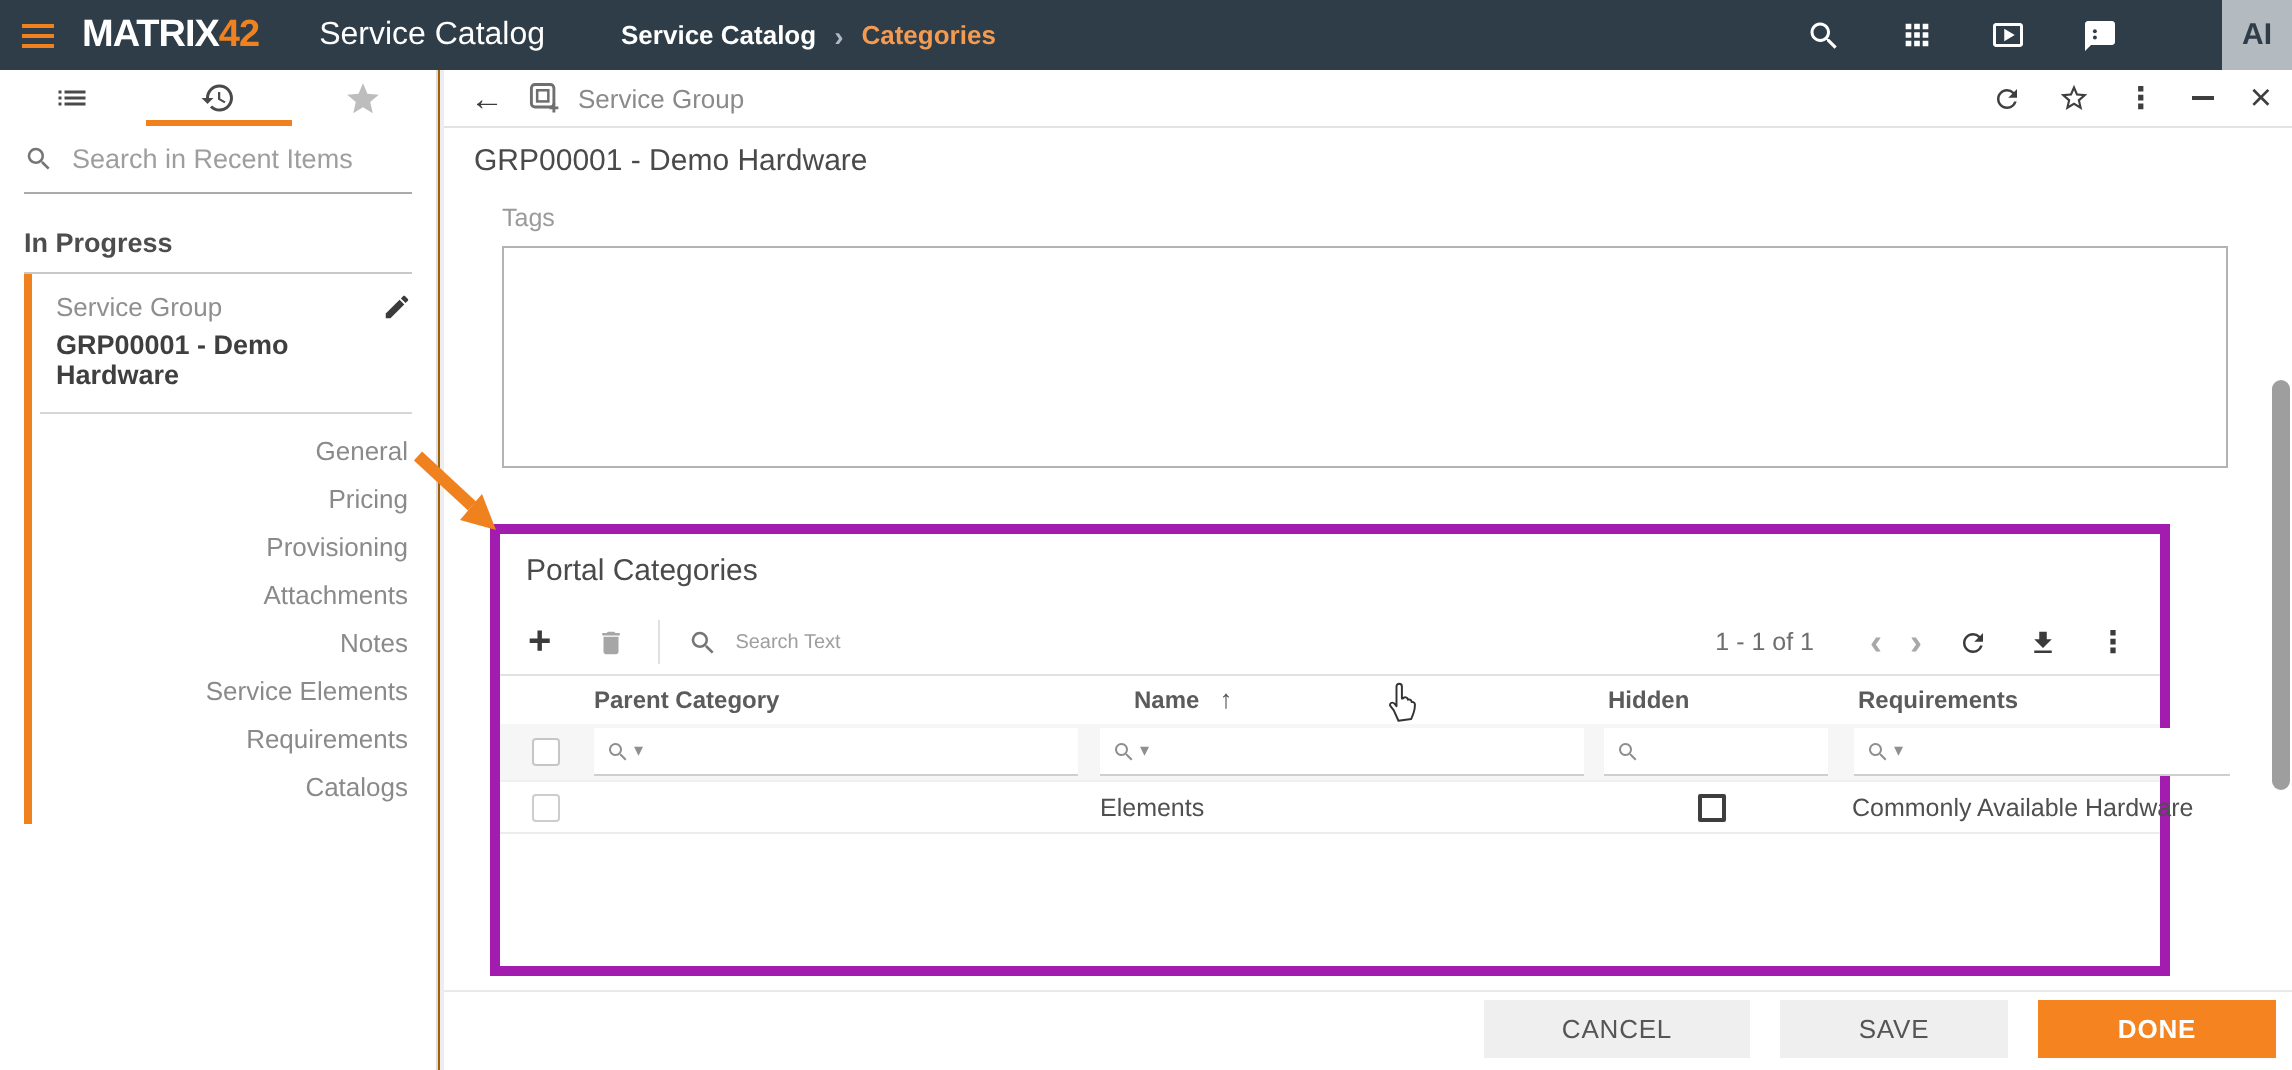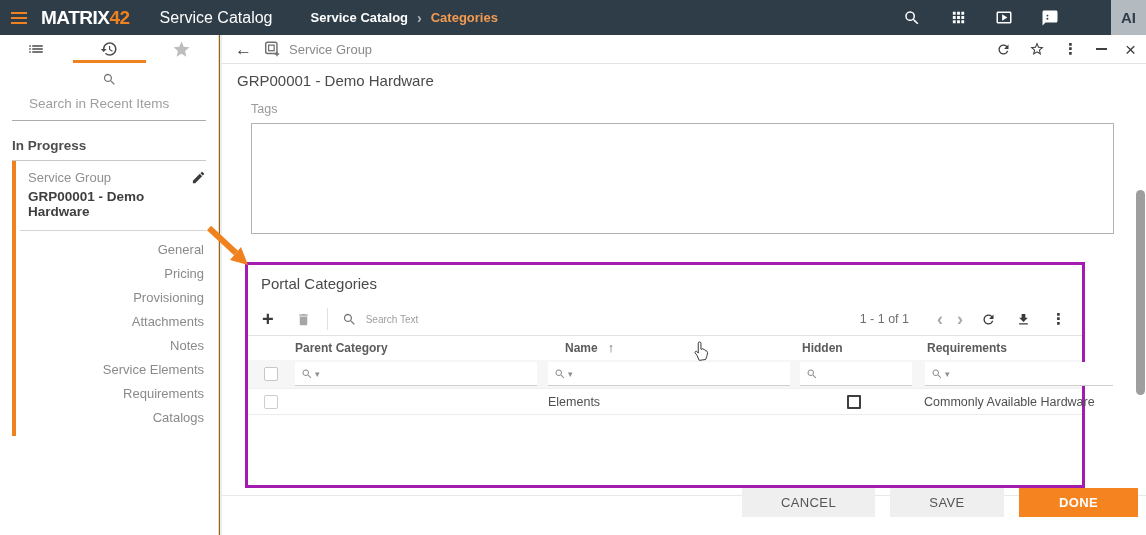--- a/index.html
+++ b/index.html
@@ -24,21 +24,21 @@
   .avatar-tile{width:35px;height:35px;background:#B3BAC0;color:#2E3D48;font-weight:bold;font-size:15px;
                display:flex;align-items:center;justify-content:center;margin-left:24px;cursor:pointer;}
 
   
   .sidebar{position:absolute;top:35px;left:0;width:219px;bottom:0;background:#fff;border-right:1px solid #dcdcdc;}
   .panel-gap{position:absolute;top:35px;left:220px;width:2px;bottom:0;background:#ededed;}
   .side-tabs{display:flex;height:28px;position:relative;}
   .side-tab{flex:1;display:flex;align-items:center;justify-content:center;cursor:pointer;}
   .tab-underline{position:absolute;top:25px;left:73px;width:73px;height:3px;background:#F0811F;}
   .side-search{margin:9px 12px 0 12px;display:flex;align-items:center;gap:9px;
-               border-bottom:1px solid #ababab;padding-bottom:9px;flex-direction:column;}
+               border-bottom:1px solid #ababab;padding-bottom:9px;}
   .side-search input{border:0;outline:0;font-size:13.5px;color:#555;width:160px;background:transparent;
                      font-family:inherit;}
   .side-search input::placeholder{color:#9e9e9e;}
   .in-progress{margin:17px 12px 0 12px;font-size:13.5px;font-weight:bold;color:#4d4d4d;
                padding-bottom:7px;border-bottom:1px solid #c9c9c9;}
   .active-zone{border-left:4px solid #F0811F;margin-left:12px;}
   .record{position:relative;padding:9px 14px 8px 12px;cursor:pointer;}
   .record-type{font-size:13px;color:#8f8f8f;}
   .record-title{font-size:13.5px;font-weight:bold;color:#3f3f3f;margin-top:4px;}
   .record-edit{position:absolute;right:12px;top:9px;cursor:pointer;}
@@ -59,21 +59,21 @@
   .mh-icon{display:flex;align-items:center;justify-content:center;color:#3f3f3f;cursor:pointer;}
   .glyph-kebab{font-size:15px;font-weight:bold;color:#3f3f3f;}
   .minimize-bar{width:11px;height:2px;background:#3f3f3f;}
   .glyph-close{font-size:19px;color:#3f3f3f;line-height:1;}
   .page-title{position:absolute;left:15px;top:37px;font-size:15px;color:#4a4a4a;}
   .tags-label{position:absolute;left:29px;top:67px;font-size:12.5px;color:#9a9a9a;}
   .tags-box{position:absolute;left:29px;top:88px;width:863px;height:111px;border:1px solid #b3b3b3;
             background:#fff;cursor:text;}
 
   
-  .pc-box{position:absolute;left:23px;top:227px;width:840px;height:226px;border:3px solid #a21caf;
+  .pc-box{position:absolute;left:23px;top:227px;width:840px;height:226px;border:5px solid #a21caf;
           background:#fff;}
   .pc-title{margin:10px 0 0 13px;font-size:15px;color:#4a4a4a;}
   .pc-toolbar{position:absolute;left:0;right:0;top:38px;height:33px;border-bottom:1px solid #e2e2e2;
               display:flex;align-items:center;padding:0 16px 0 14px;}
   .tb-plus{font-size:20px;font-weight:bold;color:#3b3b3b;line-height:1;cursor:pointer;}
   .tb-trash{margin-left:22px;display:flex;cursor:pointer;}
   .tb-sep{margin-left:16px;width:1px;height:22px;background:#e0e0e0;}
   .tb-search{margin-left:14px;display:flex;cursor:pointer;}
   .pc-toolbar input{margin-left:9px;border:0;outline:0;font-size:10px;color:#555;width:200px;
                     background:transparent;font-family:inherit;}
@@ -103,21 +103,21 @@
   .trow{position:absolute;left:0;right:0;top:123px;height:27px;background:#fff;
         border-top:1px solid #f0f0f0;border-bottom:1px solid #ececec;cursor:pointer;}
   .cb-row{position:absolute;left:16px;top:6px;border-color:#cdcdcd;}
   .cell{position:absolute;font-size:12.5px;color:#4f4f4f;line-height:26px;}
   .cell-name{left:300px;} .cell-desc{left:676px;white-space:nowrap;}
   .cb-hidden{position:absolute;left:599px;top:6px;width:14px;height:14px;border:2px solid #3e3e3e;
              border-radius:1px;background:#fff;cursor:pointer;}
 
   
   .footer-div{position:absolute;left:0;right:0;top:460px;height:1px;background:#e9e9e9;}
-  .footer{position:absolute;top:453px;left:0;right:8px;display:flex;justify-content:flex-end;gap:15px;}
+  .footer{position:absolute;top:465px;left:0;right:8px;display:flex;justify-content:flex-end;gap:15px;}
   .btn{height:29px;border:0;font-size:13px;letter-spacing:.4px;color:#555;background:#efefef;
        font-family:inherit;cursor:pointer;}
   .btn-cancel{width:133px;} .btn-save{width:114px;}
   .btn-done{width:119px;background:#F5831F;color:#fff;font-weight:bold;}
 
   
   .scroll-thumb{position:absolute;right:1px;top:155px;width:9px;height:205px;background:#9e9e9e;
                 border-radius:5px;cursor:grab;}
   .annot-arrow{position:absolute;left:203px;top:221px;z-index:50;pointer-events:none;}
   .cursor-hand{position:absolute;left:471px;top:305px;z-index:60;pointer-events:none;}

